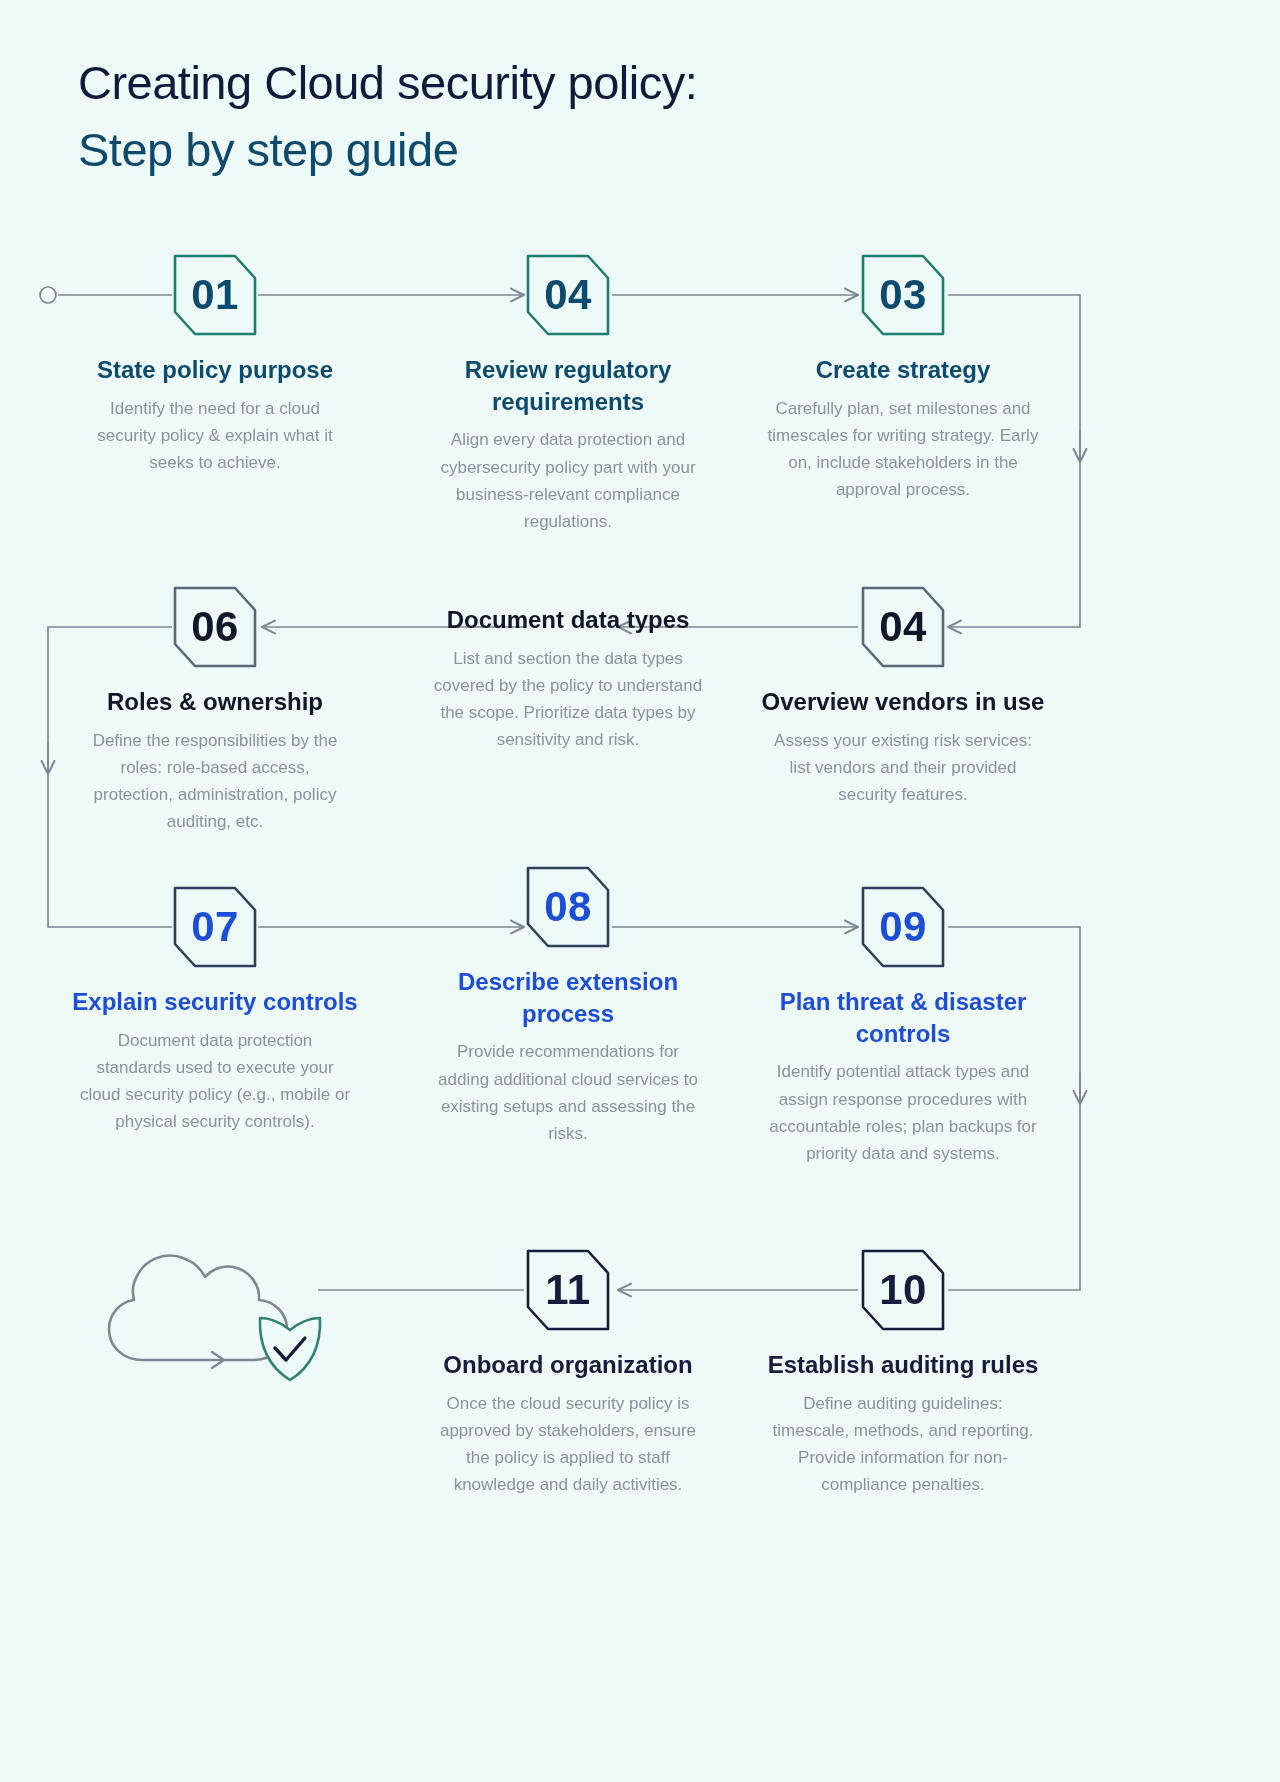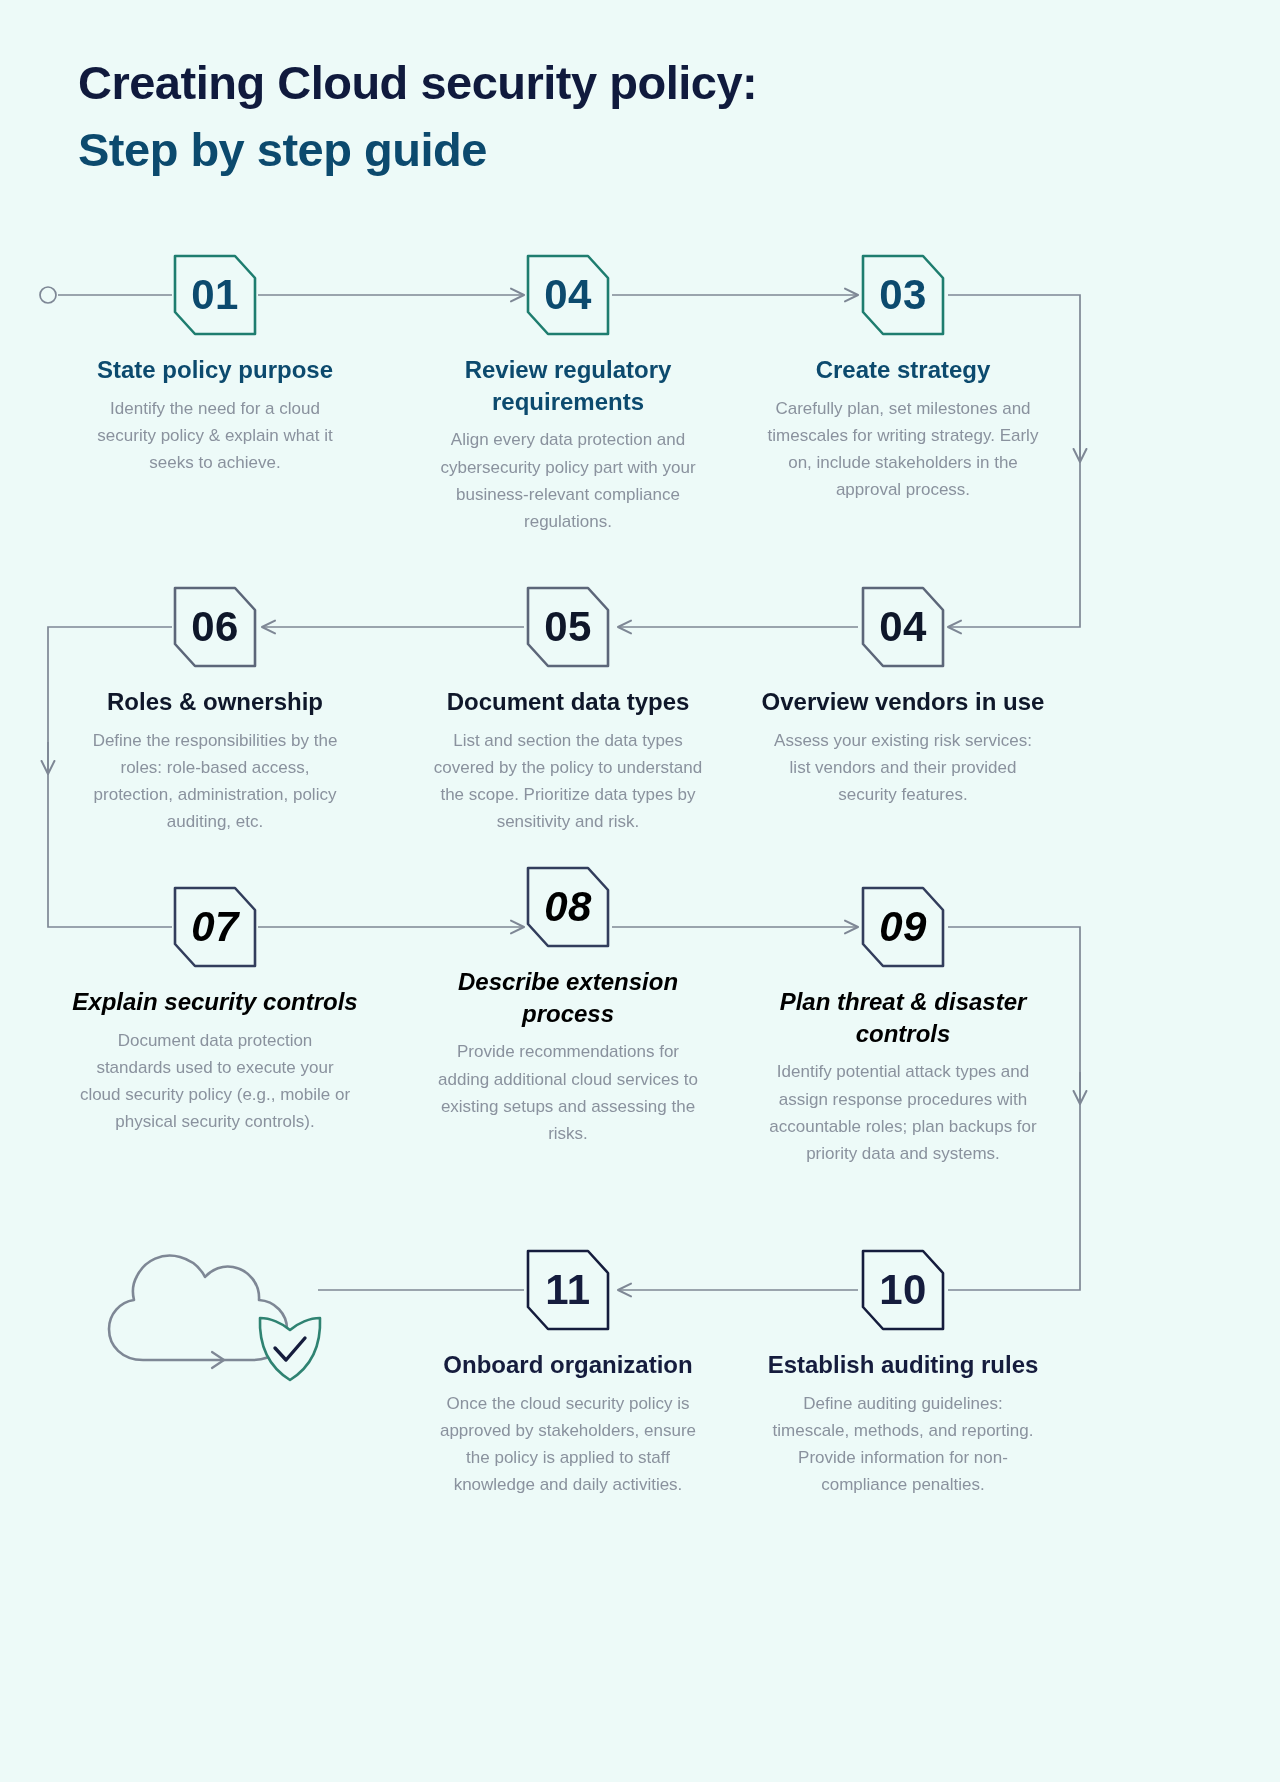--- a/index.html
+++ b/index.html
@@ -25,21 +25,21 @@
 
   
   .title-block {
     position: absolute;
     left: 78px;
     top: 50px;
     width: 1000px;
   }
   .title-line {
     font-size: 47px;
-    font-weight: bold;
+    font-weight: normal;
     letter-spacing: -0.5px;
     line-height: 1.42;
     margin: 0;
   }
   .title-line-1 { color: #101a3d; }
   .title-line-2 { color: #0c4a6e; }
 
   
   #connectors {
     position: absolute;
@@ -90,21 +90,21 @@
     font-size: 17px;
     line-height: 1.6;
     color: #8a929e;
     margin: 9px 0 0 0;
     padding: 0 14px;
   }
 
   
   .t-teal   .num, .t-teal   .step-title { color: #0c4a6e; }
   .t-slate  .num, .t-slate  .step-title { color: #0f172a; }
-  .t-navy   .num, .t-navy   .step-title { color: #000000; font-style: italic; }
+  .t-navy   .num, .t-navy   .step-title { color: #1d4ed8; }
   .t-ink    .num, .t-ink    .step-title { color: #151c3d; }
 
   
   #cloud-icon {
     position: absolute;
     left: 100px;
     top: 1222px;
     width: 230px;
     height: 170px;
   }
@@ -218,28 +218,20 @@
           <path d="M2,2 L62,2 L82,24 L82,80 L22,80 L2,58 Z" fill="none" stroke="#5c6679" stroke-width="2.6" stroke-linejoin="round"></path>
         </svg>
         <div class="num">04</div>
       </div>
     </div>
     <div class="step-title">Overview vendors in use</div>
     <div class="step-desc">Assess your existing risk services: list vendors and their provided security features.</div>
   </div>
 
   <div class="step t-slate" style="left:418px; top:586px;">
-    <div class="badge-wrap">
-      <div class="badge">
-        <svg viewBox="0 0 84 82" width="84" height="82">
-          <path d="M2,2 L62,2 L82,24 L82,80 L22,80 L2,58 Z" fill="none" stroke="#5c6679" stroke-width="2.6" stroke-linejoin="round"></path>
-        </svg>
-        <div class="num">05</div>
-      </div>
-    </div>
     <div class="step-title">Document data types</div>
     <div class="step-desc">List and section the data types covered by the policy to understand the scope. Prioritize data types by sensitivity and risk.</div>
   </div>
 
   <div class="step t-slate" style="left:65px; top:586px;">
     <div class="badge-wrap">
       <div class="badge">
         <svg viewBox="0 0 84 82" width="84" height="82">
           <path d="M2,2 L62,2 L82,24 L82,80 L22,80 L2,58 Z" fill="none" stroke="#5c6679" stroke-width="2.6" stroke-linejoin="round"></path>
         </svg>

